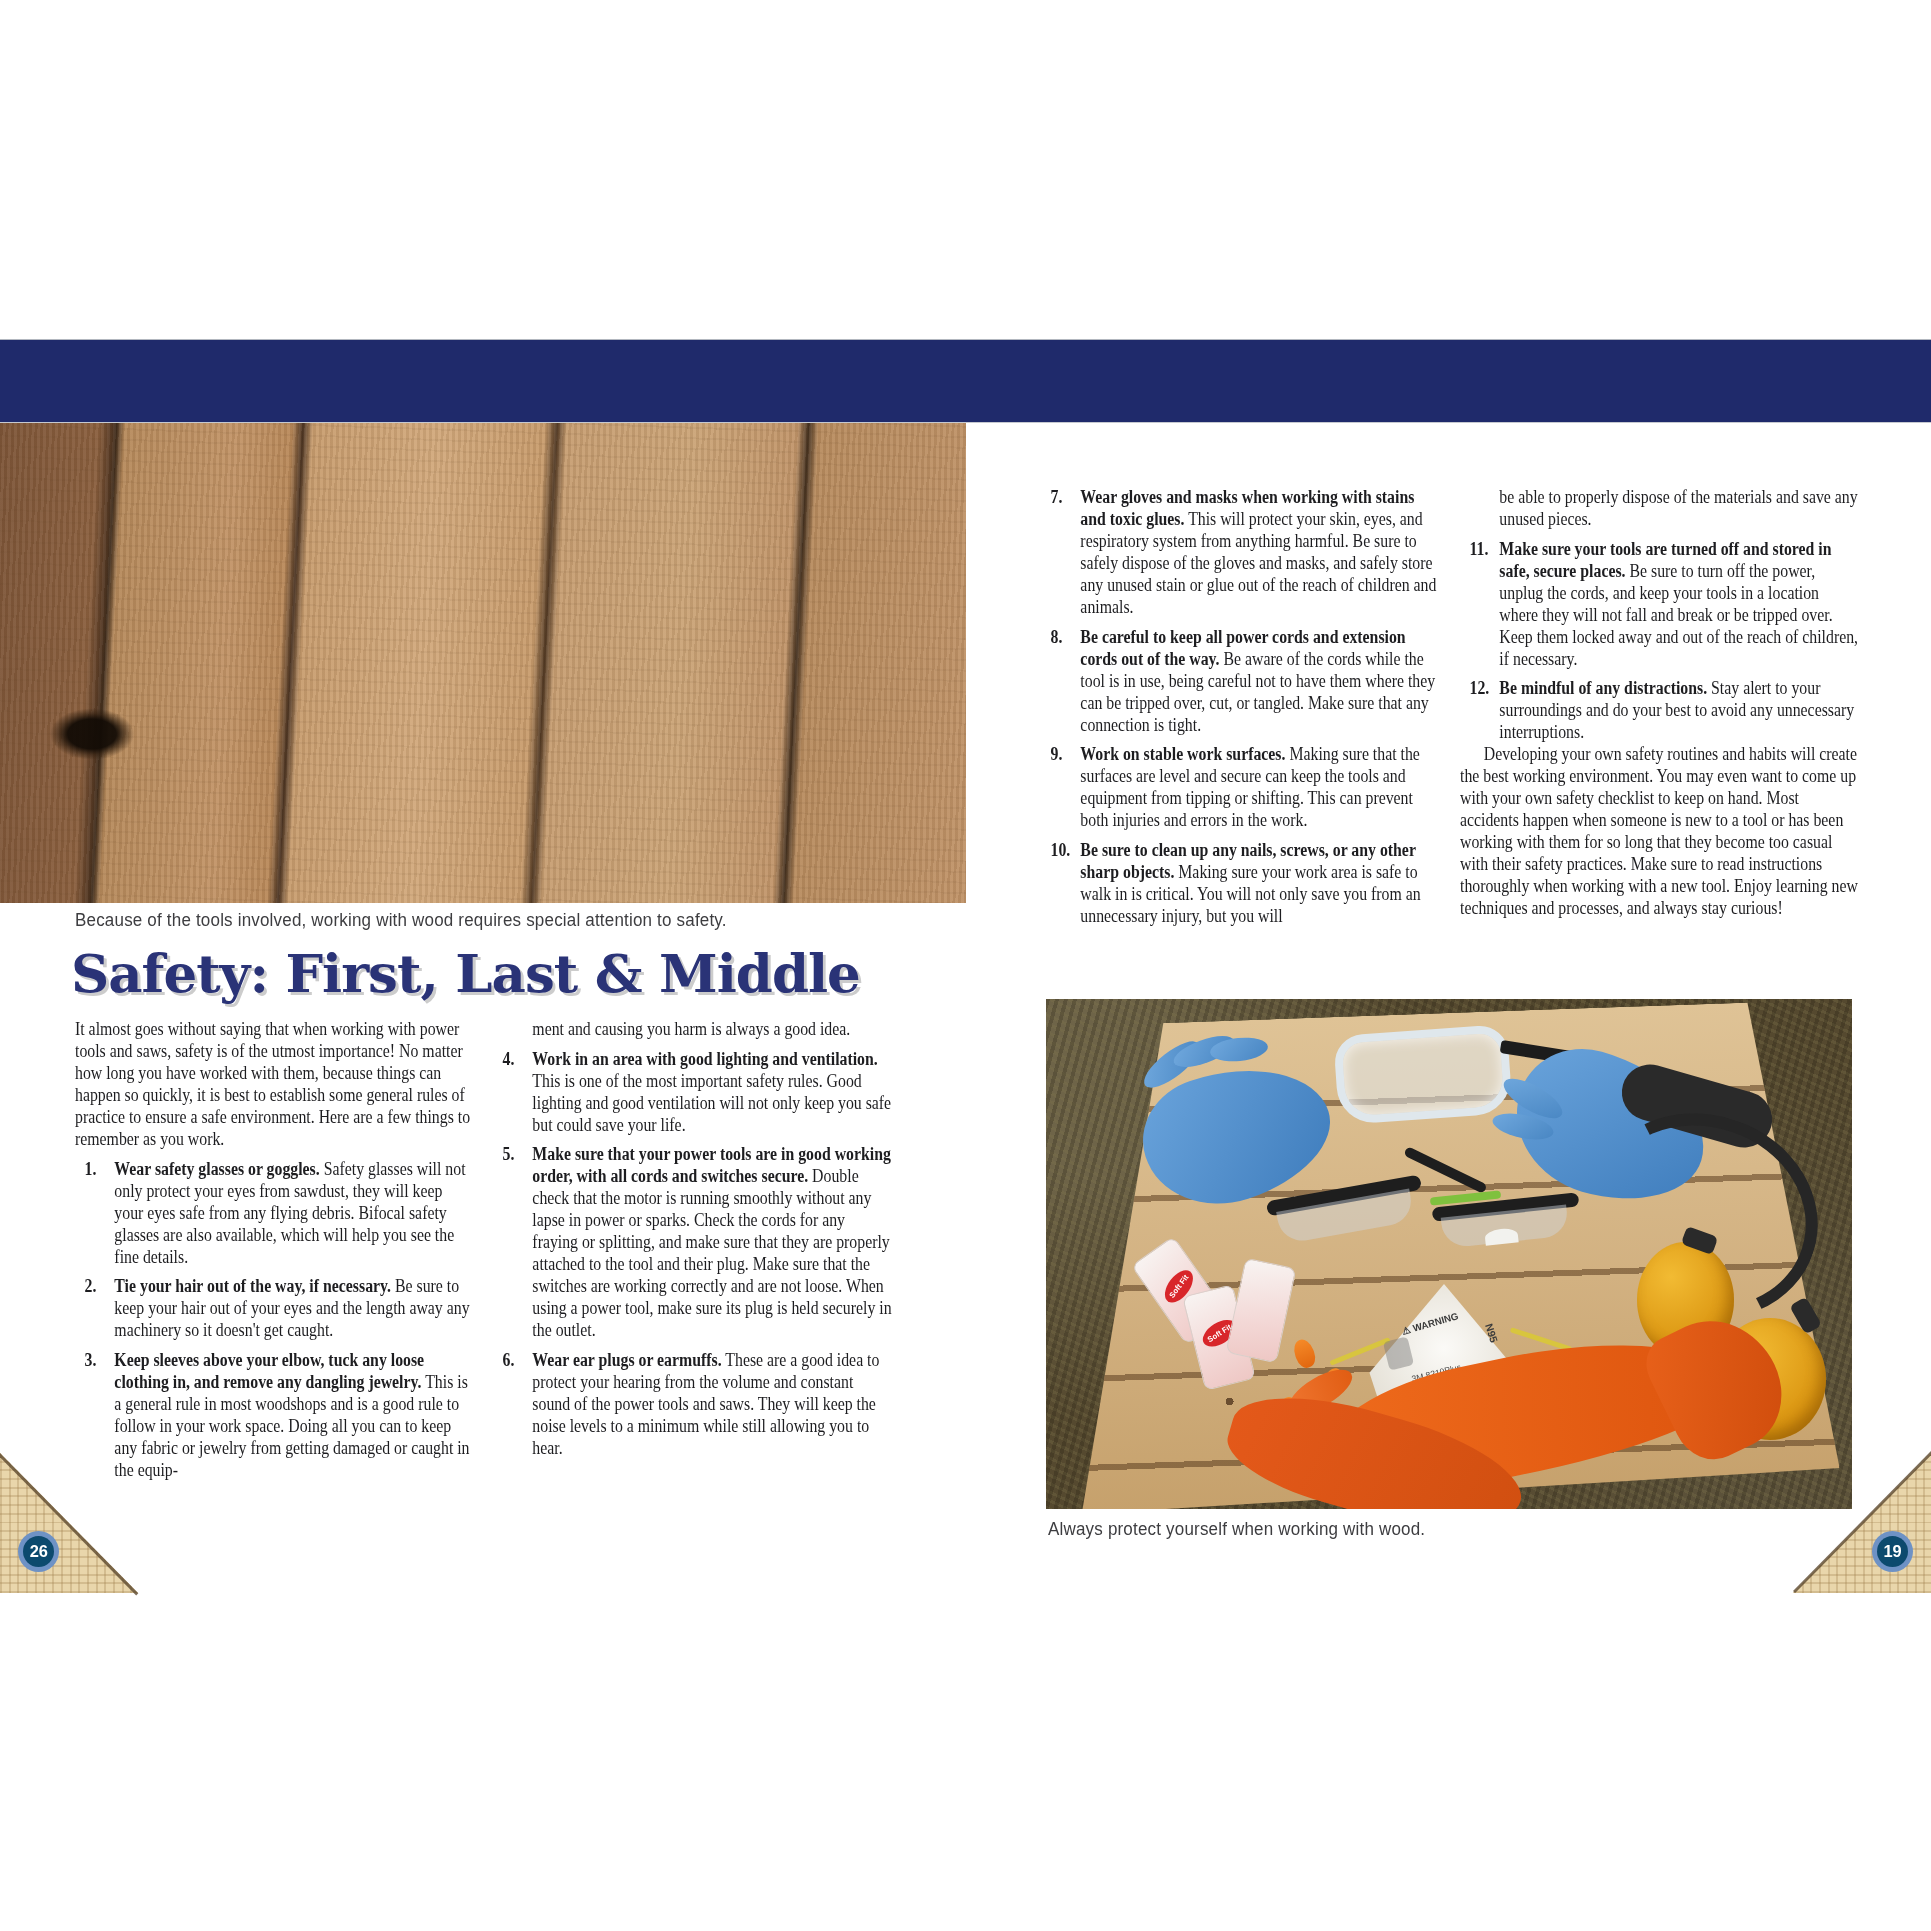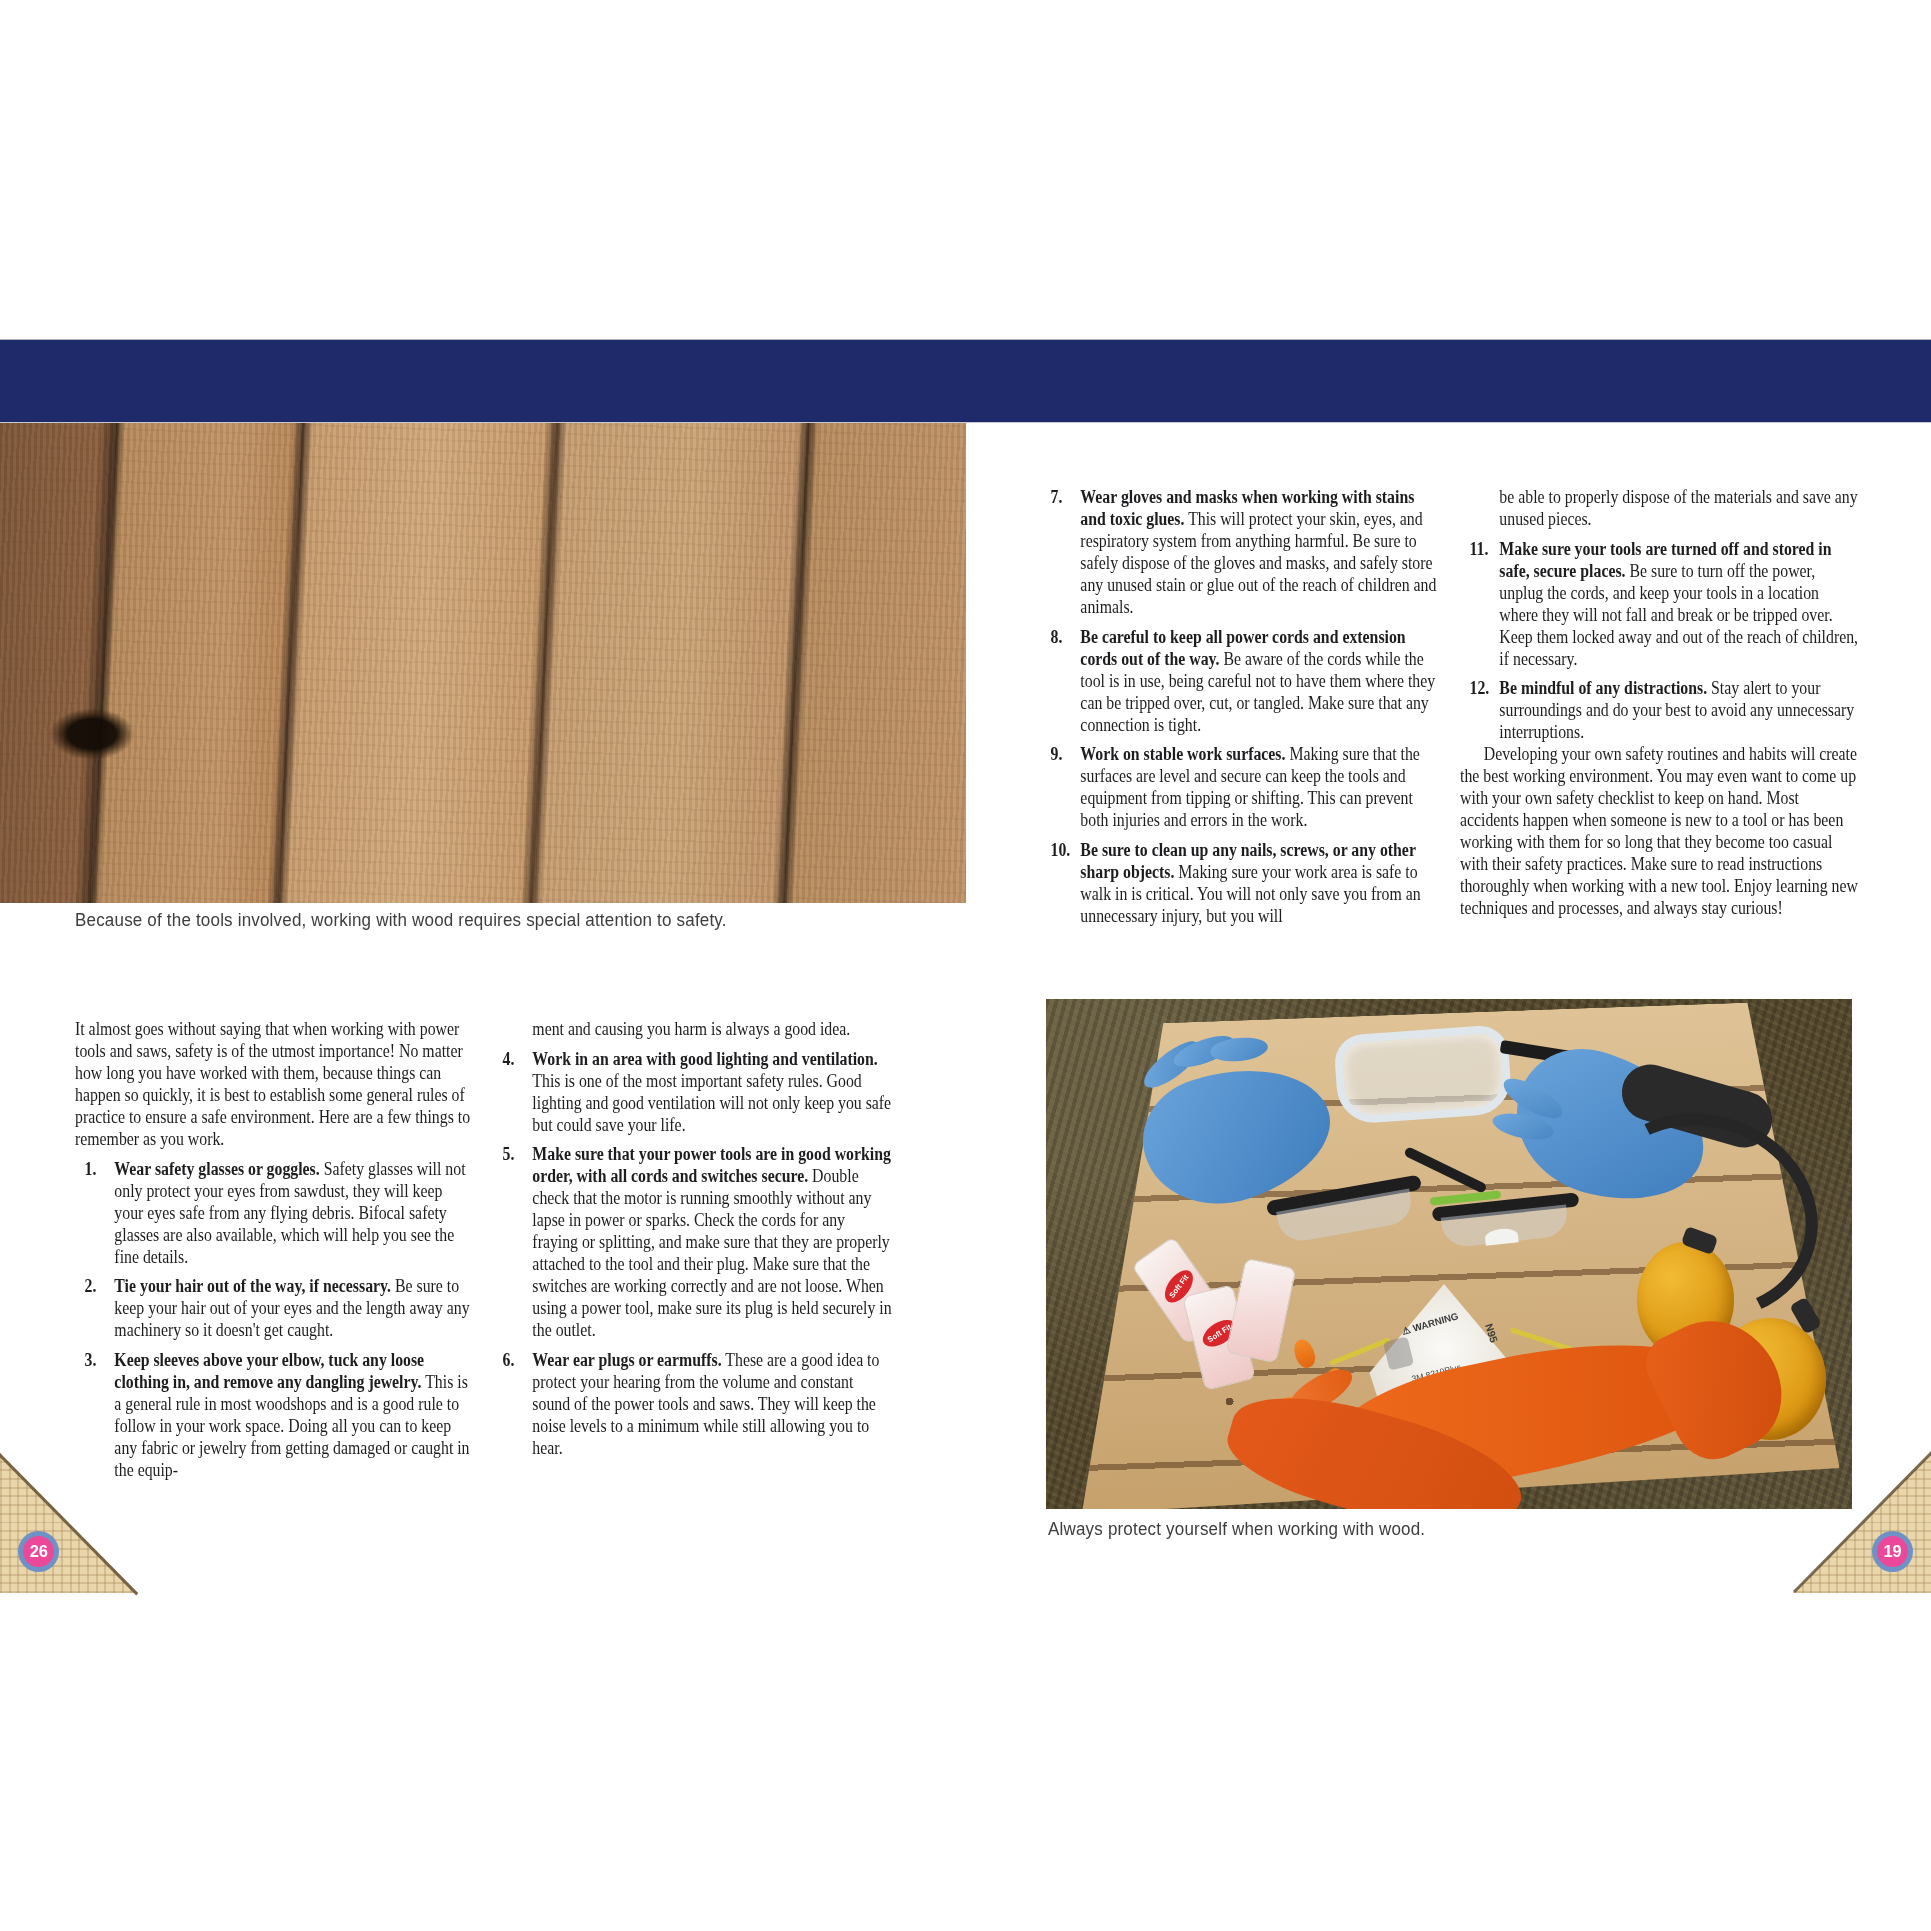--- a/index.html
+++ b/index.html
@@ -91,34 +91,35 @@
   
   .corner{width:138px;height:140px;
     background:
       repeating-linear-gradient(0deg, rgba(160,128,78,.30) 0 1.9px, transparent 1.9px 8.7px),
       repeating-linear-gradient(90deg, rgba(160,128,78,.30) 0 1.9px, transparent 1.9px 8.7px),
       #e9d6ab;}
   .corner-left{left:0;top:1453px;clip-path:polygon(0 0, 100% 100%, 0 100%);}
   .corner-right{left:1793px;top:1453px;clip-path:polygon(100% 0, 100% 100%, 0 100%);}
   .hypo{height:2.9px;background:rgba(92,72,46,.8);transform-origin:0 0;}
   .badge{width:41px;height:41px;border-radius:50%;background:#6e92c5;display:flex;align-items:center;justify-content:center;}
-  .badge .inner{width:31px;height:31px;border-radius:50%;background:#ec4899;color:#ffffff;
+  .badge .inner{width:31px;height:31px;border-radius:50%;background:#0c4a6e;color:#ffffff;
         font:bold 16.4px/31px "Liberation Sans",sans-serif;text-align:center;}
 </style>
 </head>
 <body>
 
 <div class="canvas">
 
   <div class="abs banner"></div>
 
   <div class="abs photo-wood"></div>
 
   <div class="abs caption" style="left:75px;top:909px;">Because of the tools involved, working with wood requires special attention to safety.</div>
 
+  <div class="abs heading">Safety: First, Last &amp; Middle</div>
 
   <div class="abs col" style="left:75px;top:1018px;">
     <p>It almost goes without saying that when working with power tools and saws, safety is of the utmost importance! No matter how long you have worked with them, because things can happen so quickly, it is best to establish some general rules of practice to ensure a safe environment. Here are a few things to remember as you work.</p>
     <div class="li">
       <span class="num">1.</span>
       <b>Wear safety glasses or goggles.</b>
       <span>Safety glasses will not only protect your eyes from sawdust, they will keep your eyes safe from any flying debris. Bifocal safety glasses are also available, which will help you see the fine details.</span>
     </div>
     <div class="li">
       <span class="num">2.</span>

